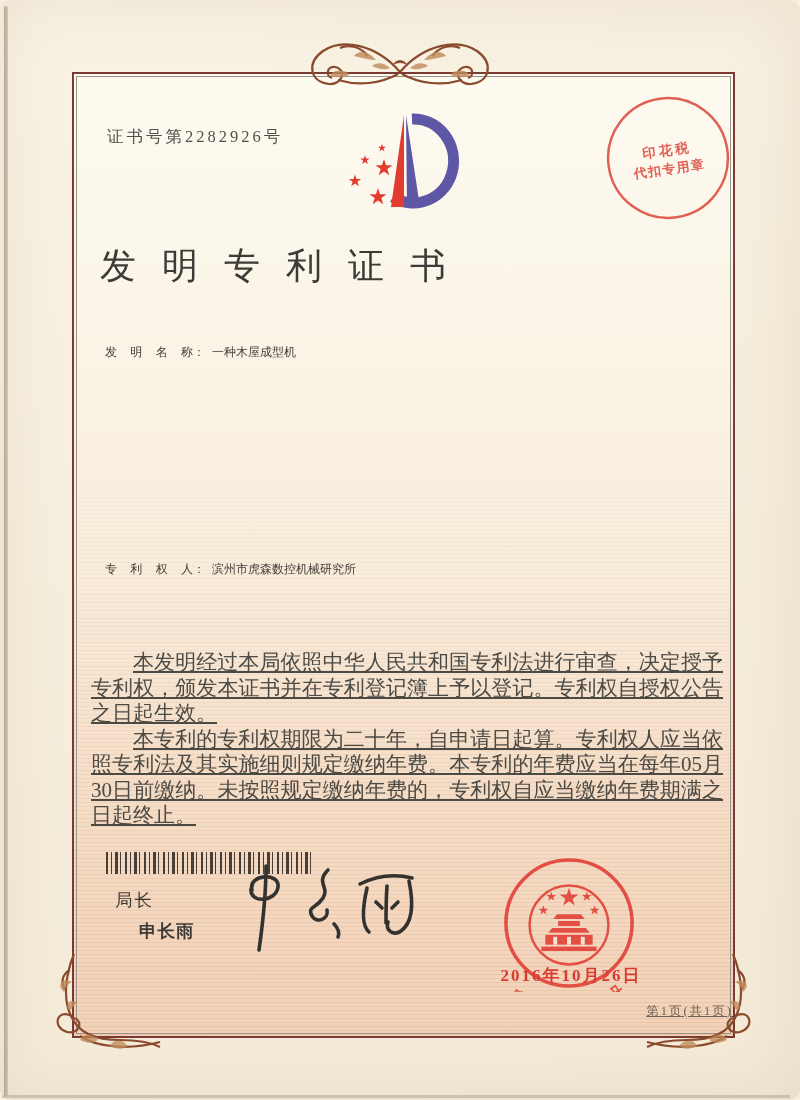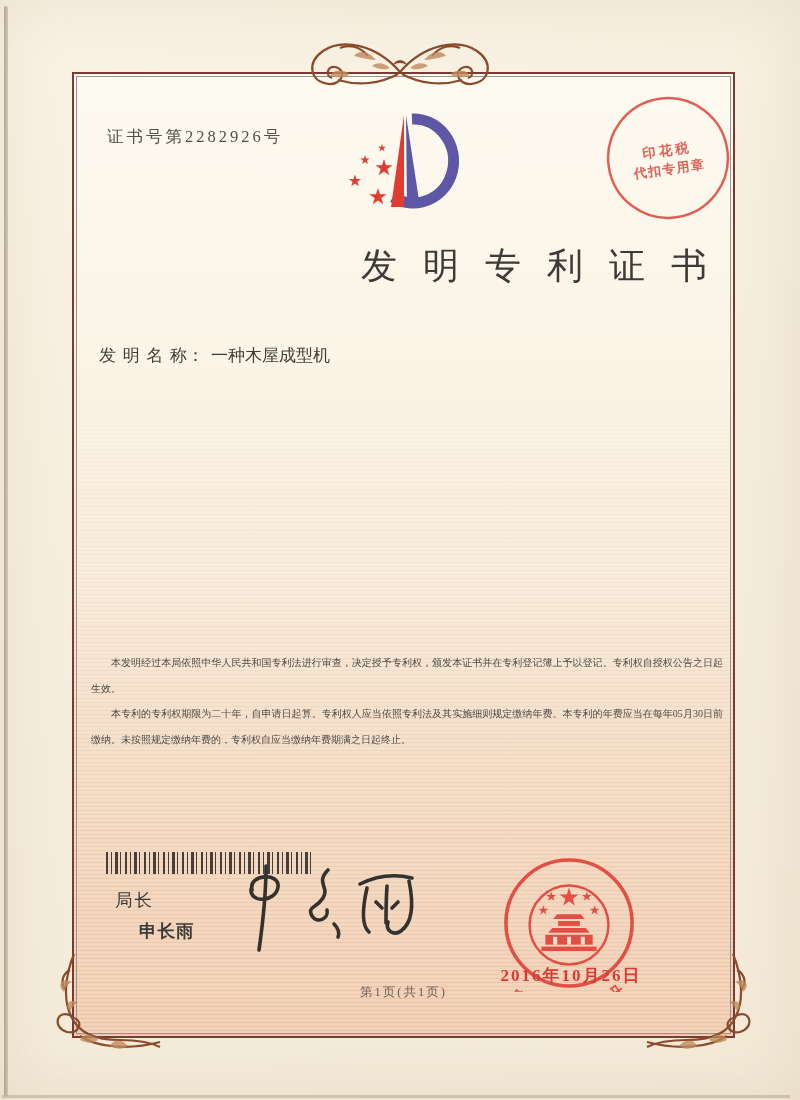--- a/index.html
+++ b/index.html
@@ -7,20 +7,21 @@
     width:800px;height:1100px;
     background:#f6efde;
     font-family:"Liberation Serif", serif;
     position:relative;
     overflow:hidden;
   }
   .page{
     position:absolute;inset:0;
     background:linear-gradient(160deg,#f9f3e4 0%,#f6eedd 45%,#f3ead7 100%);
     box-shadow:inset 0 0 70px rgba(150,110,70,.12);
+    border-radius:11px;
   }
   .page-edge-left{
     position:absolute;left:4px;top:6px;bottom:4px;width:4px;
     background:linear-gradient(90deg,#8f8470,#c2b59a);
     opacity:.65;border-radius:2px;
   }
   .page-edge-bottom{
     position:absolute;left:2px;right:10px;bottom:2px;height:3px;
     background:#b1a289;opacity:.5;
   }
@@ -47,32 +48,33 @@
   }
   
   .cert-no{
     position:absolute;left:33px;top:52px;
     font-size:16.5px;letter-spacing:3px;color:#53504a;
   }
   .logo{position:absolute;left:258px;top:36px;width:152px;height:130px;}
   .tax-stamp{position:absolute;left:530px;top:20px;width:128px;height:128px;}
   .title{
     position:absolute;left:0;top:168px;width:100%;
-    text-align:right;font-size:36px;color:#3d3b37;
+    text-align:left;font-size:36px;color:#3d3b37;
     letter-spacing:26px;padding-left:26px;box-sizing:border-box;
     font-weight:500;
   }
-  .frow{position:absolute;left:25px;font-size:17px;color:#403e39;white-space:nowrap;}
+  .frow{position:absolute;left:31px;font-size:12px;color:#403e39;white-space:nowrap;}
   .f0{top:270px}.f1{top:325px}.f2{top:378px}.f3{top:432px}.f4{top:487px}.f5{top:542px}
   .flabel{display:inline-block;width:88px;text-align:justify;text-align-last:justify;vertical-align:bottom;}
   .fcolon{margin-right:7px;}
   .paras{
     position:absolute;left:17px;top:576px;width:632px;
-    font-size:10px;line-height:25.5px;color:#4c4a44;
+    font-size:21px;line-height:25.5px;color:#4c4a44;
     text-align:justify;
+    text-decoration:underline;
   }
   .paras p{margin:0;text-indent:2em;}
   .barcode{
     position:absolute;left:32px;top:778px;width:206px;height:22px;
     background-image:repeating-linear-gradient(90deg,
       #211d19 0 2px,transparent 2px 5px,
       #211d19 5px 6px,transparent 6px 9px,
       #211d19 9px 12px,transparent 12px 14px,
       #211d19 14px 15px,transparent 15px 19px);
     opacity:.82;
@@ -88,22 +90,22 @@
     font-size:17.5px;font-weight:600;color:#3c3a36;letter-spacing:1px;padding-left:24px;
   }
   .signature{position:absolute;left:156px;top:786px;width:200px;height:100px;}
   .seal{position:absolute;left:426px;top:780px;width:138px;height:138px;}
   .seal-date{
     position:absolute;left:402px;top:890px;width:190px;
     text-align:center;font-size:17px;font-weight:bold;color:#d93b31;
     letter-spacing:2px;
   }
   .footer{
-    position:absolute;left:0;top:910px;width:100%;
-    text-align:center;font-size:12.5px;letter-spacing:2px;color:#6c6054;
+    position:absolute;left:0;top:929px;width:100%;
+    text-align:right;font-size:12.5px;letter-spacing:2px;color:#6c6054;text-decoration:underline;
   }
   
   .flourish-top{position:absolute;left:280px;top:26px;width:240px;height:74px;}
   .flourish-bl{position:absolute;left:36px;top:948px;width:130px;height:122px;}
   .flourish-br{position:absolute;left:641px;top:948px;width:130px;height:122px;transform:scaleX(-1);}
 </style>
 </head>
 <body>
 
 <div class="page">
@@ -146,20 +148,23 @@
         </text>
         <text x="62" y="59" text-anchor="middle" font-size="13" font-weight="bold" fill="#dd4a3f" letter-spacing="3">印花税</text>
         <text x="62" y="77" text-anchor="middle" font-size="12.5" font-weight="bold" fill="#dd4a3f" letter-spacing="1.5">代扣专用章</text>
       </g>
     </svg>
 
     <div class="title">发明专利证书</div>
 
     <div class="frow f0">
       <span class="flabel">发明名称</span><span class="fcolon">：</span><span class="fvalue">一种木屋成型机</span>
+    </div>
+    <div class="frow f4">
+      <span class="flabel">专利权人</span><span class="fcolon">：</span><span class="fvalue">滨州市虎森数控机械研究所</span>
     </div>
 
     <div class="paras">
       <p>本发明经过本局依照中华人民共和国专利法进行审查，决定授予专利权，颁发本证书并在专利登记簿上予以登记。专利权自授权公告之日起生效。</p>
       <p>本专利的专利权期限为二十年，自申请日起算。专利权人应当依照专利法及其实施细则规定缴纳年费。本专利的年费应当在每年05月30日前缴纳。未按照规定缴纳年费的，专利权自应当缴纳年费期满之日起终止。</p>
     </div>
 
     <div class="barcode"></div>
 
     <div class="officer-title">局长</div>

